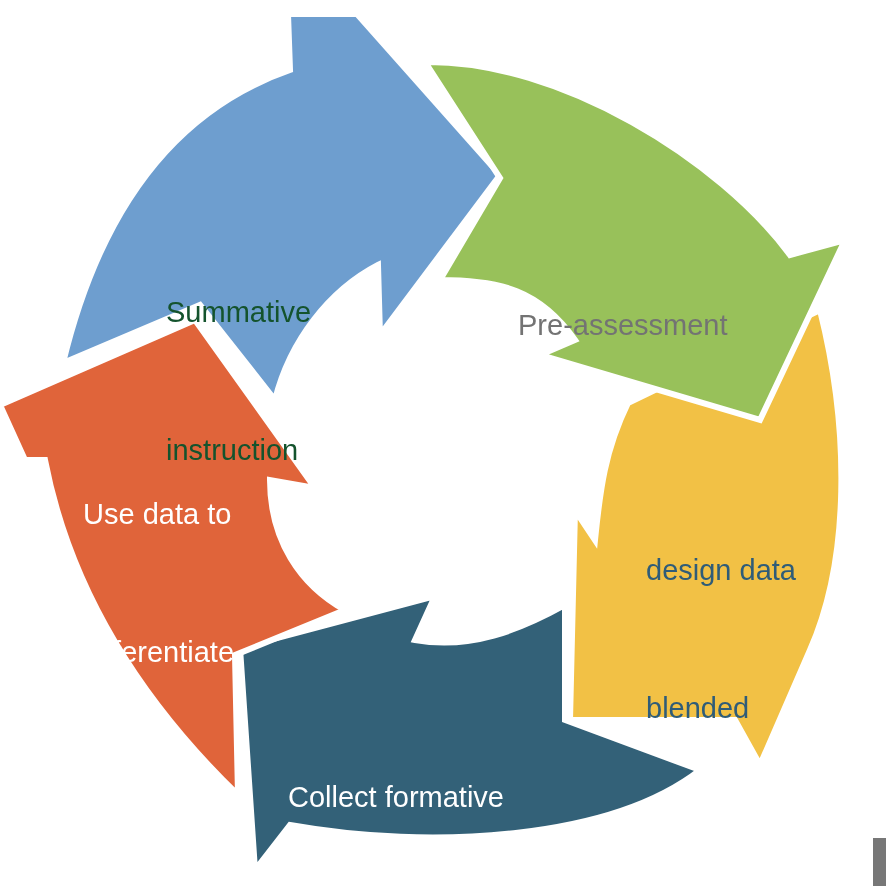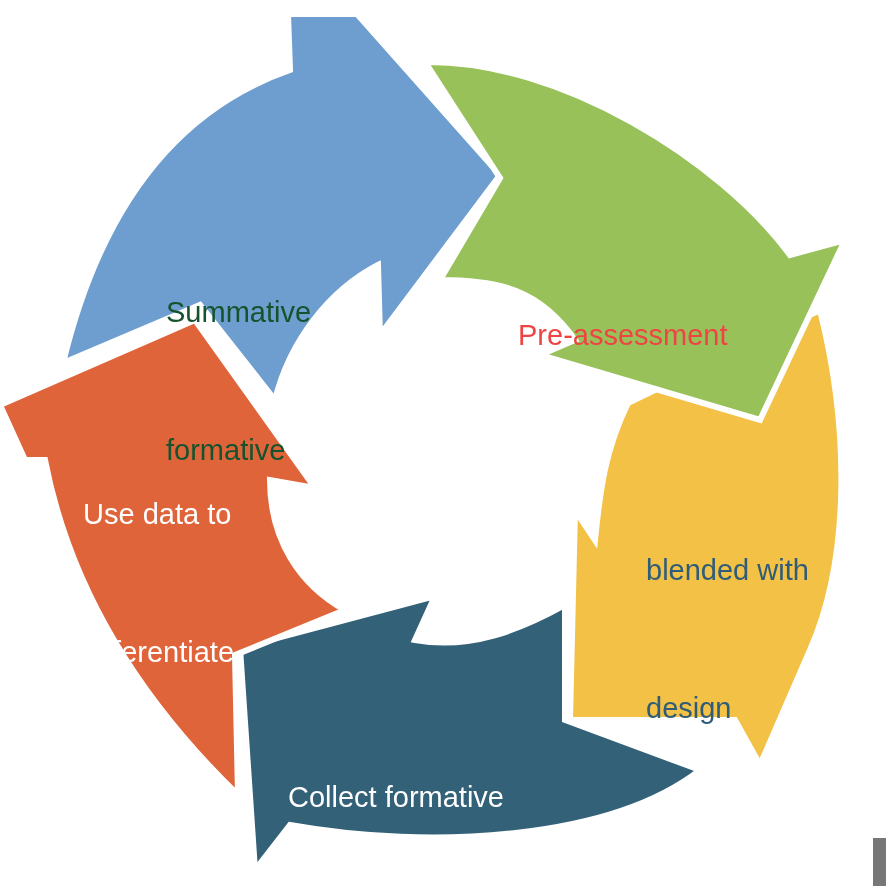--- a/index.html
+++ b/index.html
@@ -16,28 +16,28 @@
 
 <path id="arrow-universal" d="M628,403 L820,310 C850,430 850,560 810,650 L760,765 L735,720 L570,720 L575,510 L595,540 C600,490 605,450 628,403 Z" fill="#F2C145" stroke="#ffffff" stroke-width="6" stroke-linejoin="miter"></path>
     <path id="arrow-formative" d="M240,648 L435,596 L415,640 C470,650 520,630 565,605 L565,720 L700,770 C610,840 430,850 290,825 L255,870 Z" fill="#336178" stroke="#ffffff" stroke-width="6" stroke-linejoin="miter"></path>
     <path id="arrow-differentiate" d="M0,405 L195,320 L315,488 L270,480 C270,540 300,585 345,610 L235,655 L238,795 C140,700 70,590 45,460 L25,460 Z" fill="#E0643A" stroke="#ffffff" stroke-width="6" stroke-linejoin="miter"></path>
     <path id="arrow-summative" d="M63,363 C95,230 160,115 290,70 L288,14 L357,14 L500,175 L380,335 L378,265 C330,290 290,340 275,400 L200,305 Z" fill="#6E9ECF" stroke="#ffffff" stroke-width="6" stroke-linejoin="miter"></path>
     <path id="arrow-pre" d="M425,62 C560,60 720,160 790,255 L845,240 L760,420 L540,355 L575,340 C540,290 500,280 440,280 L500,178 Z" fill="#98C15A" stroke="#ffffff" stroke-width="6" stroke-linejoin="miter"></path>
   </svg>
 
 <div class="label" id="label-summative" style="left:166px; top:197px; color:#14532d;">
   <span>Summative</span>
-  <span>formative</span>
+  <span>instruction</span>
 </div>
-<div class="label" id="label-pre" style="left:518px; top:220px; color:#ef4444;">
+<div class="label" id="label-pre" style="left:518px; top:210px; color:#737373;">
   <span>Pre-assessment</span>
 </div>
 <div class="label" id="label-universal" style="left:646px; top:455px; color:#2F5C78;">
-  <span>blended with</span>
-  <span>design</span>
+  <span>design data</span>
+  <span>blended</span>
   
   
 </div>
 <div class="label" id="label-formative" style="left:288px; top:682px; color:#ffffff;">
   <span>Collect formative</span>
   
 </div>
 <div class="label" id="label-differentiate" style="left:83px; top:399px; color:#ffffff;">
   <span>Use data to</span>
   <span>differentiate</span>

